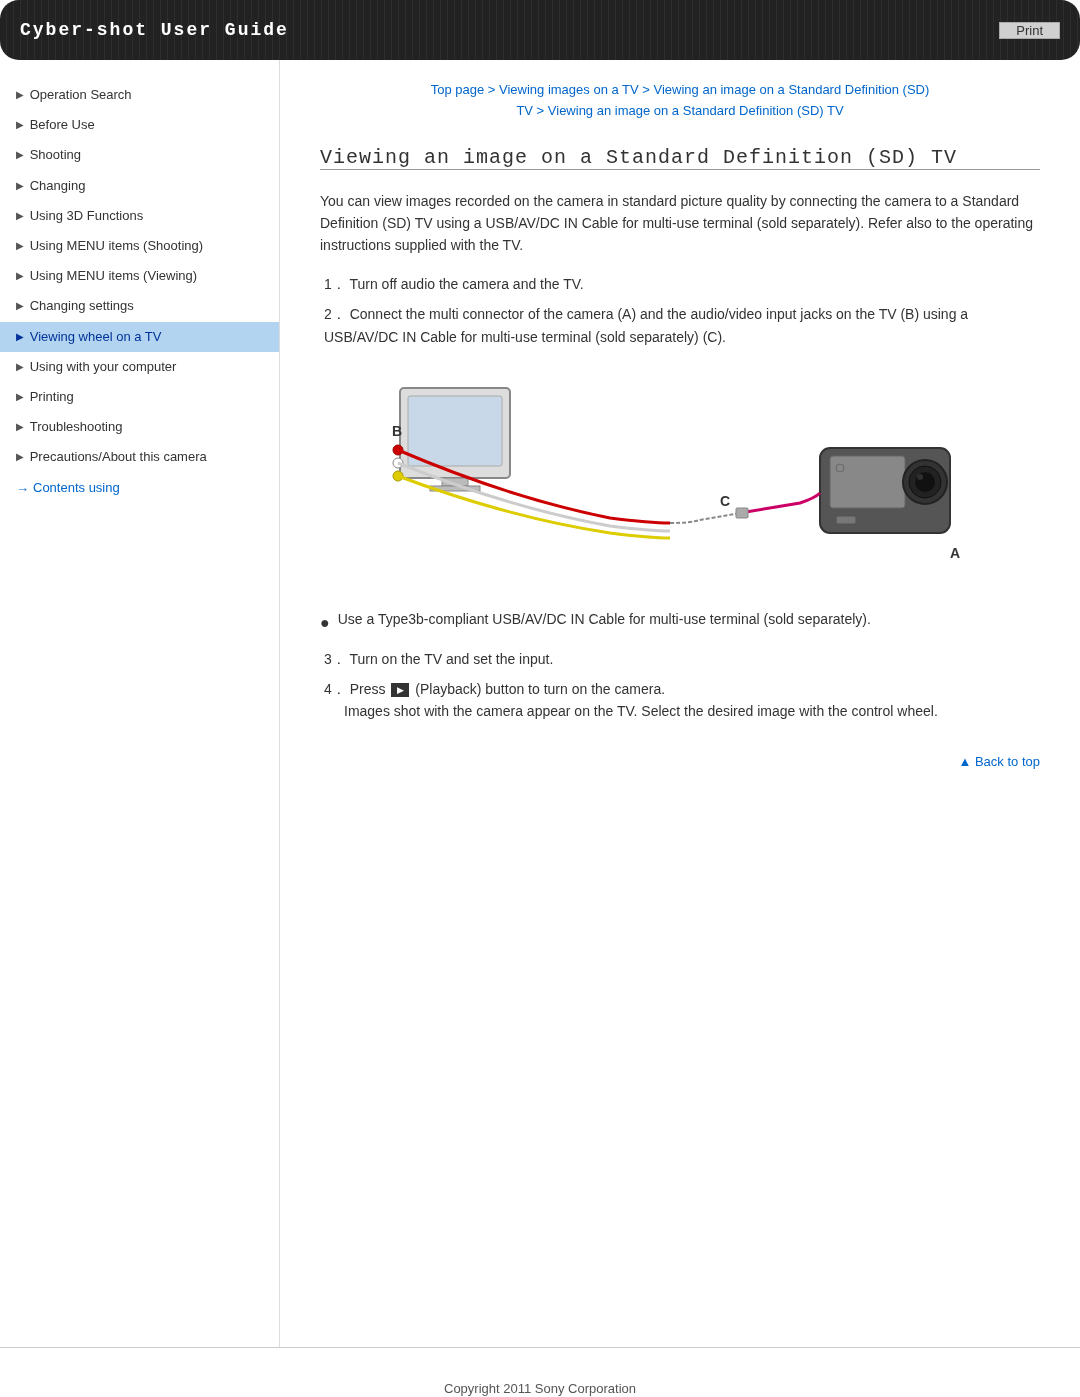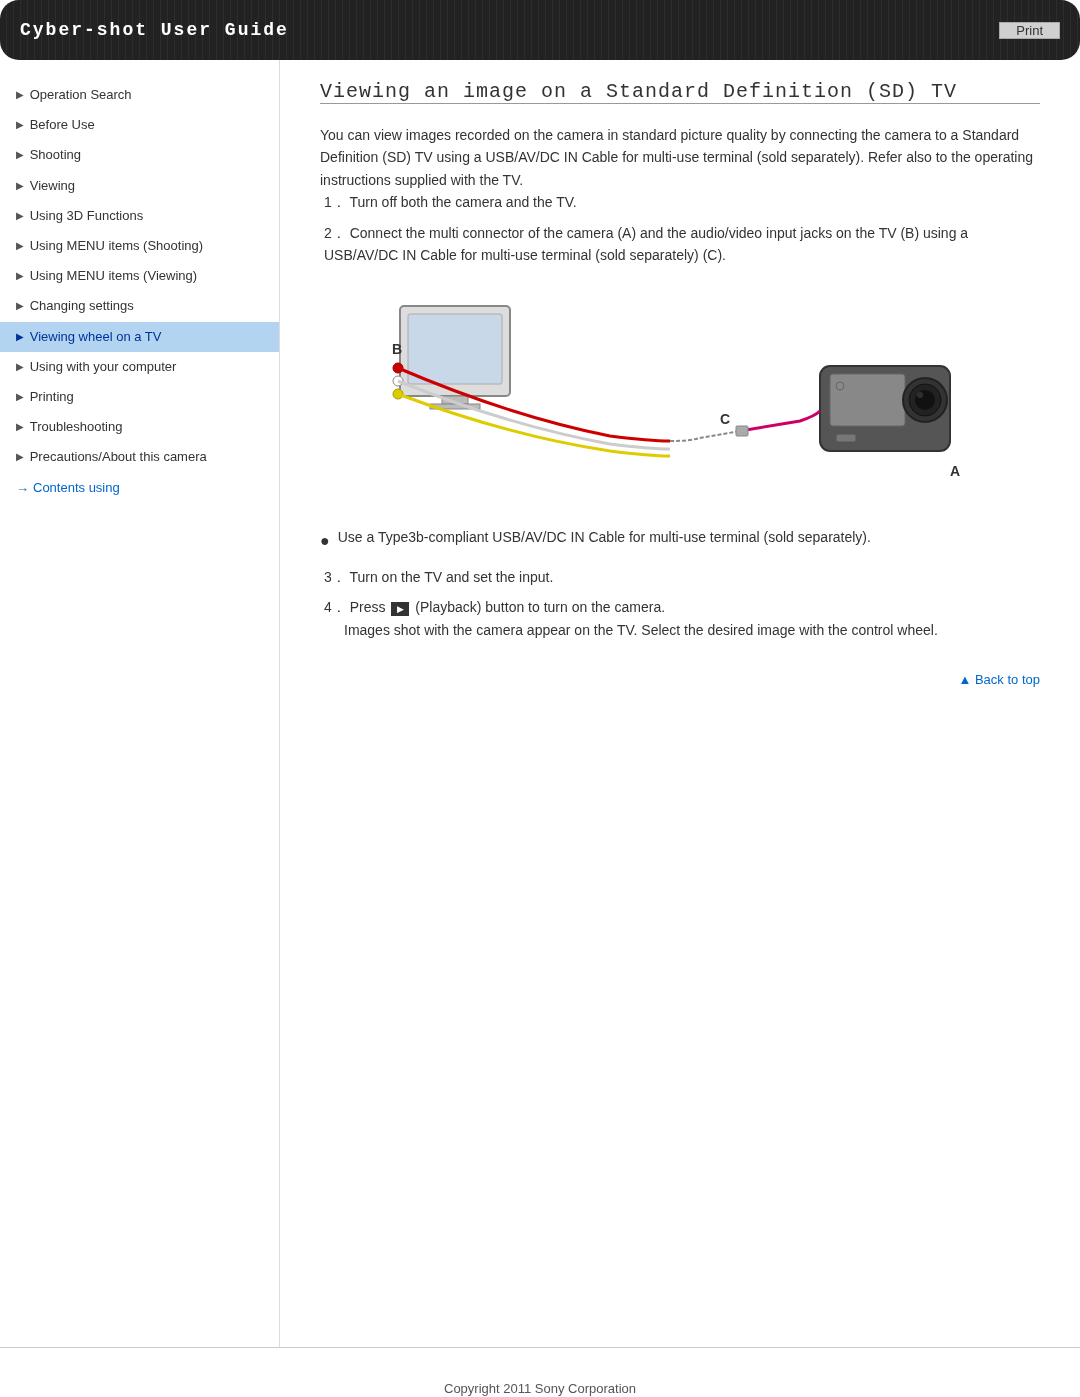--- a/index.html
+++ b/index.html
@@ -121,21 +121,21 @@
       padding-bottom: 0;
       margin-bottom: 20px;
       font-family: 'Courier New', monospace;
     }
 
     
     .body-text {
       font-size: 14px;
       line-height: 1.6;
       color: #333;
-      margin-bottom: 0;
+      margin-bottom: 16px;
     }
 
     
     .step-list {
       list-style: none;
       margin-bottom: 16px;
     }
     .step-list li {
       font-size: 14px;
       line-height: 1.6;
@@ -244,21 +244,21 @@
         <div class="sidebar-item">
           <span class="arrow">▶</span>
           <span>Before Use</span>
         </div>
         <div class="sidebar-item">
           <span class="arrow">▶</span>
           <span>Shooting</span>
         </div>
         <div class="sidebar-item">
           <span class="arrow">▶</span>
-          <span>Viewing</span>
+          <span>Changing</span>
         </div>
         <div class="sidebar-item">
           <span class="arrow">▶</span>
           <span>Using 3D Functions</span>
         </div>
         <div class="sidebar-item">
           <span class="arrow">▶</span>
           <span>Using MENU items (Shooting)</span>
         </div>
         <div class="sidebar-item">
@@ -291,29 +291,33 @@
         </div>
       </div>
     <a class="contents-list-link">
       <span class="arrow-right">→</span>
       <span>Contents using</span>
     </a>
   </div>
 
   <div class="content">
 
+    <div class="breadcrumb">
+      <div style="color: rgb(0, 102, 204);">Top page &gt; Viewing images on a TV &gt; Viewing an image on a Standard Definition (SD)</div>
+      <div style="color: rgb(0, 102, 204);">TV &gt; Viewing an image on a Standard Definition (SD) TV</div>
+    </div>
 
     <h1 class="page-title">Viewing an image on a Standard Definition (SD) TV</h1>
 
     <p class="body-text">You can view images recorded on the camera in standard picture quality by connecting the camera to a Standard Definition (SD) TV using a USB/AV/DC IN Cable for multi-use terminal (sold separately). Refer also to the operating instructions supplied with the TV.</p>
 
     <ol class="step-list">
       <li>
         <span>1．</span>
-        <span>Turn off both the camera and the TV.</span>
+        <span>Turn off audio the camera and the TV.</span>
       </li>
       <li>
         <span>2．</span>
         <span>Connect the multi connector of the camera (A) and the audio/video input jacks on the TV (B) using a USB/AV/DC IN Cable for multi-use terminal (sold separately) (C).</span>
       </li>
     </ol>
 
     <div class="diagram-container">
       <svg class="diagram-svg" viewBox="0 0 600 220">
 

